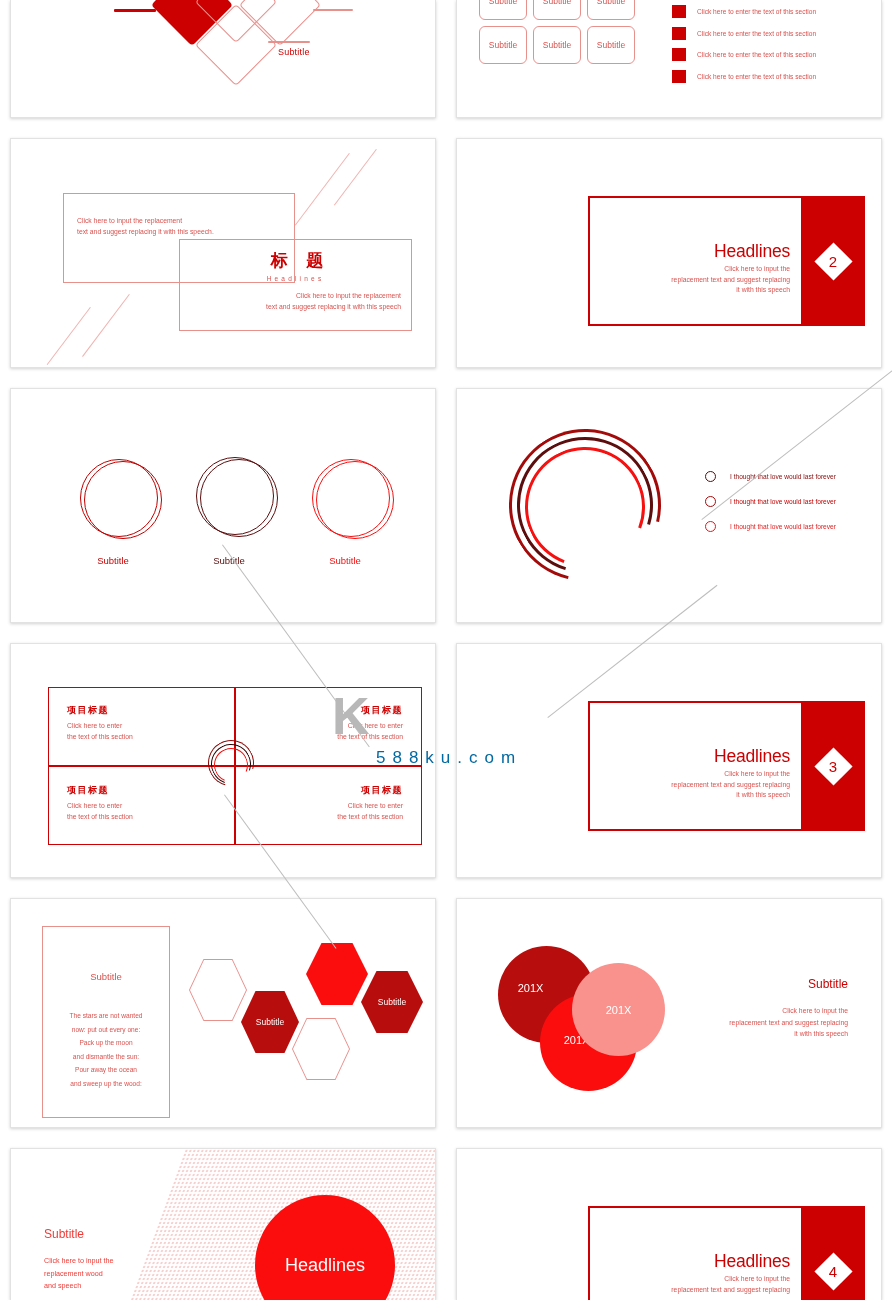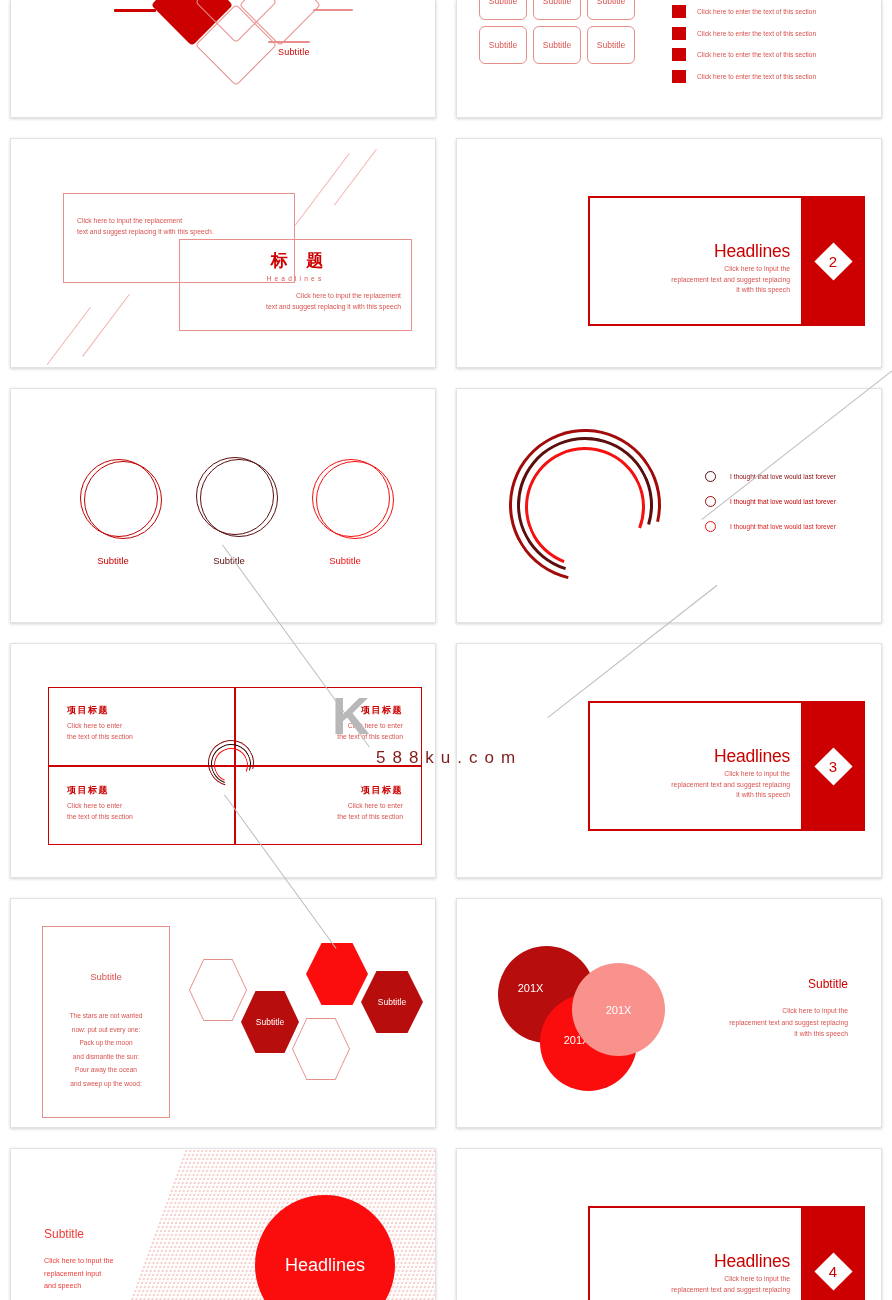--- a/index.html
+++ b/index.html
@@ -161,21 +161,21 @@
   }
 
   
   .wm {
     position: absolute; left: 332px; top: 690px;
     width: 230px; pointer-events: none; user-select: none;
   }
   .wm-row { display: flex; align-items: center; }
   .wm-logo { font-size: 52px; color: #b8b8b8; font-weight: bold; line-height: 1; }
   .wm-cn { font-size: 46px; color: #b8b8b8; letter-spacing: 2px; line-height: 1; margin-left: 2px; font-weight: bold; }
-  .wm-url { font-size: 17px; color: #7f1d1d; letter-spacing: 7px; margin-top: 6px; margin-left: 44px; }
+  .wm-url { font-size: 17px; color: #0369a1; letter-spacing: 7px; margin-top: 6px; margin-left: 44px; }
 
   
   .guide {
     position: absolute; width: 1px; background: #bdbdbd;
     transform-origin: top left;
   }
 </style>
 </head>
 <body>
 
@@ -445,21 +445,21 @@
     </div>
 
     <div class="cell crop-bot">
       <div class="slide">
         <div class="dotband"></div>
         <div class="bigcircle" style="left:244px;top:46px;width:140px;height:140px;">Headlines</div>
         <div style="position:absolute;left:33px;top:78px;">
           <div style="font-size:12px;color:#ef3b36;">Subtitle</div>
           <div style="font-size:7.2px;color:#ef3b36;line-height:1.75;margin-top:14px;">
             <div>Click here to input the</div>
-            <div>replacement input</div>
+            <div>replacement wood</div>
             <div>and speech</div>
           </div>
         </div>
       </div>
     </div>
 
     <div class="cell crop-bot">
       <div class="slide">
         <div class="hl-wrap" style="left:131px;top:57px;">
           <div class="hl-box" style="width:213px;height:130px;">

